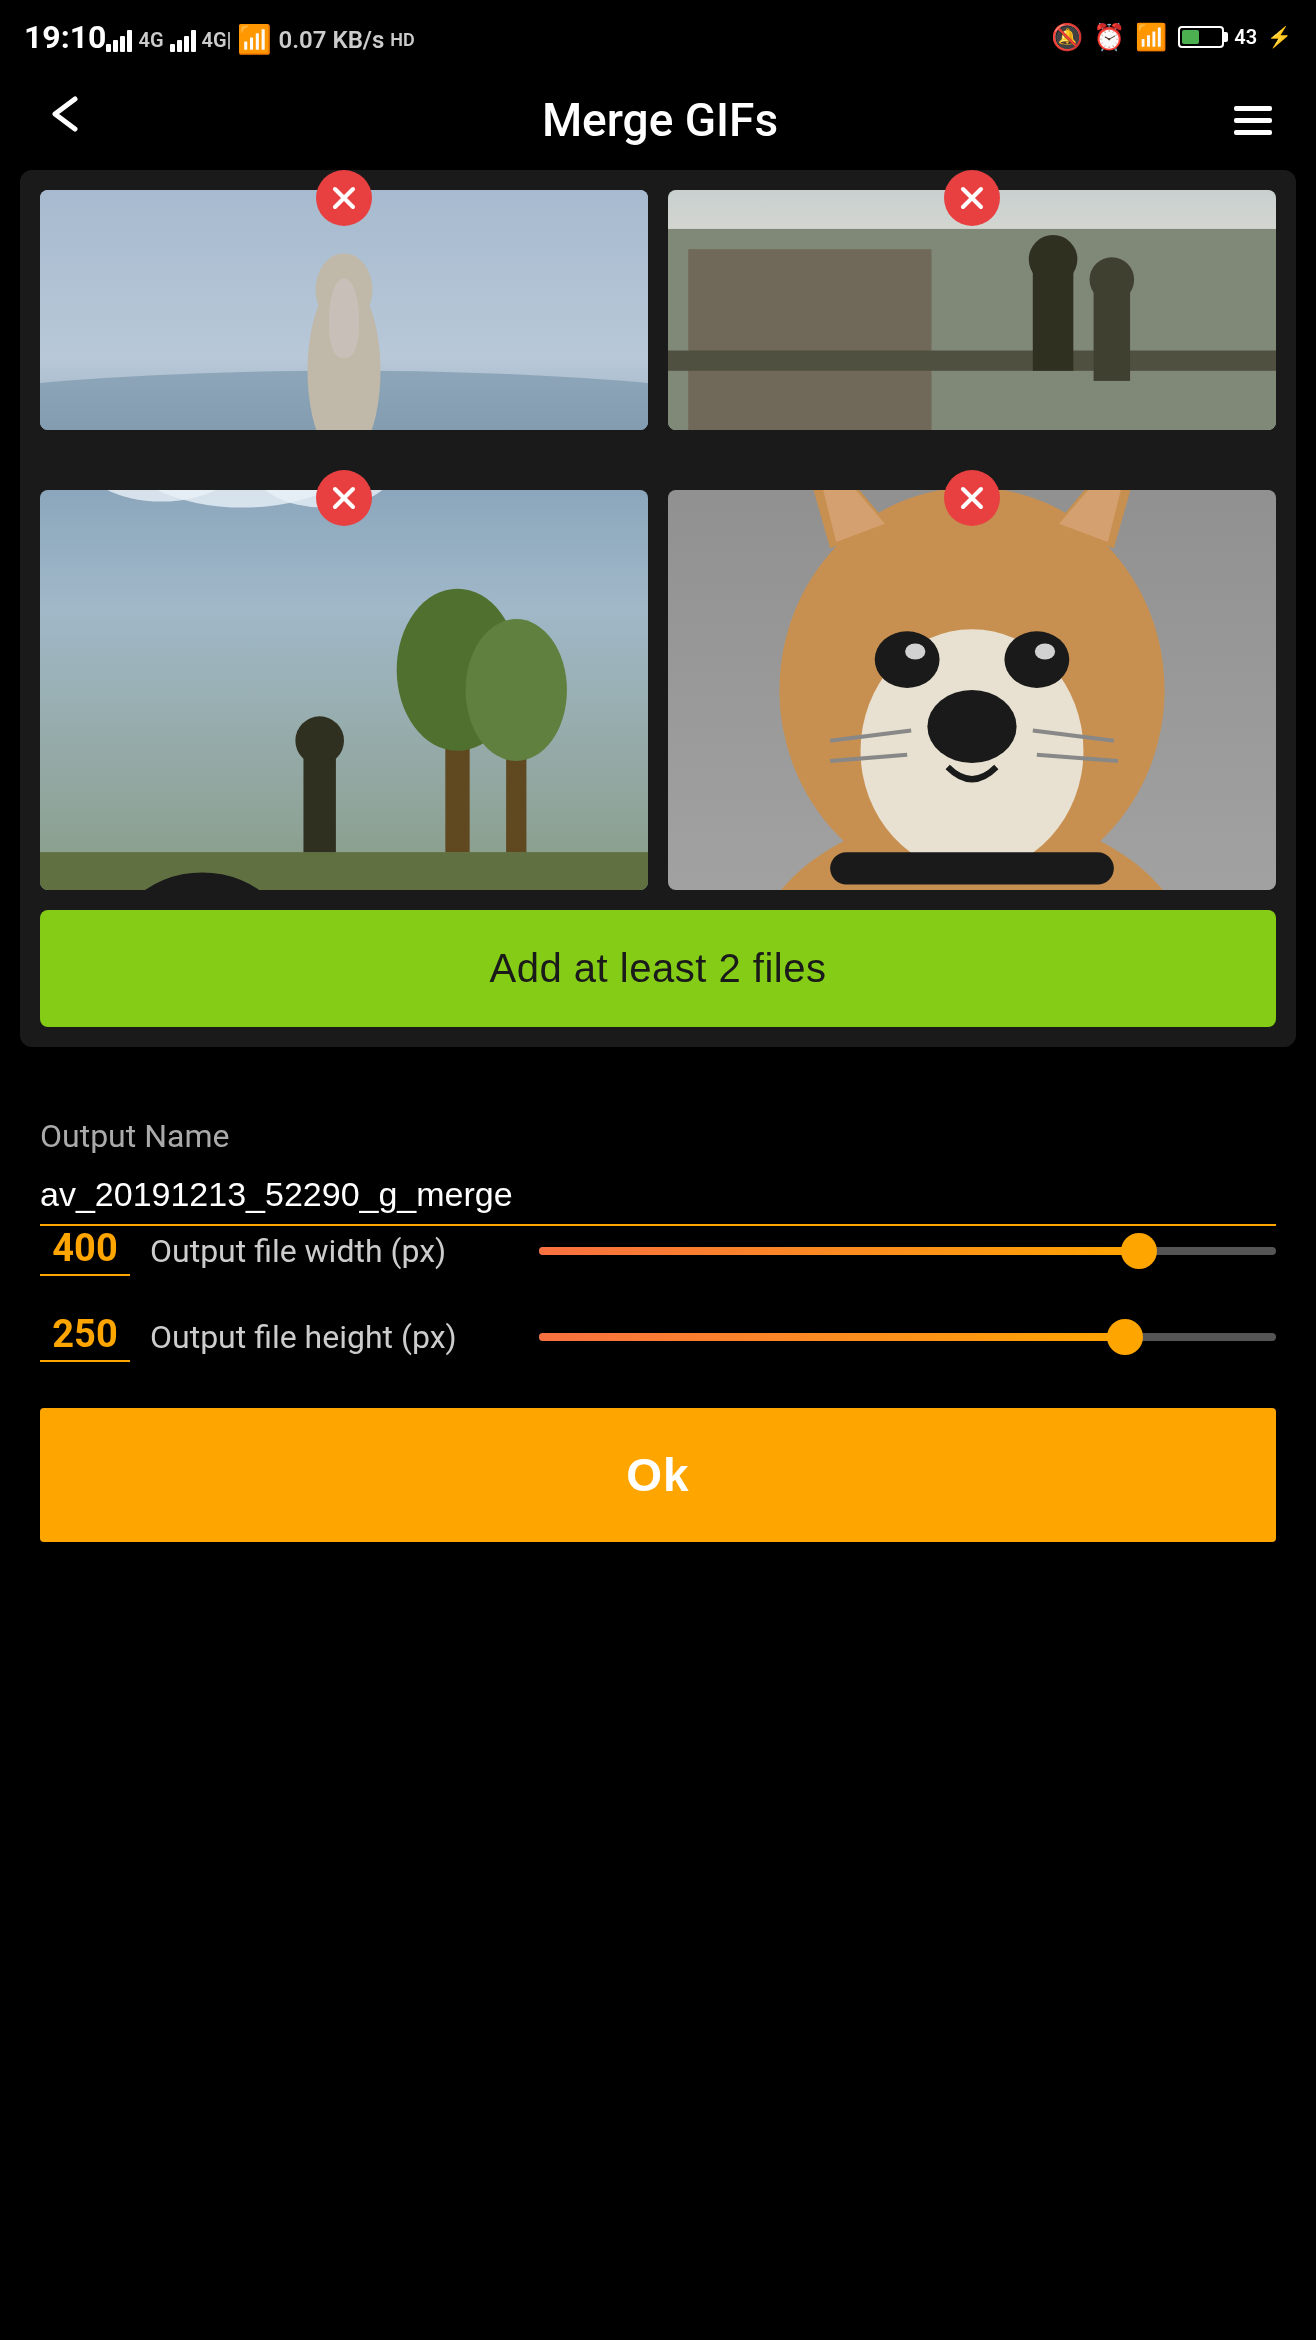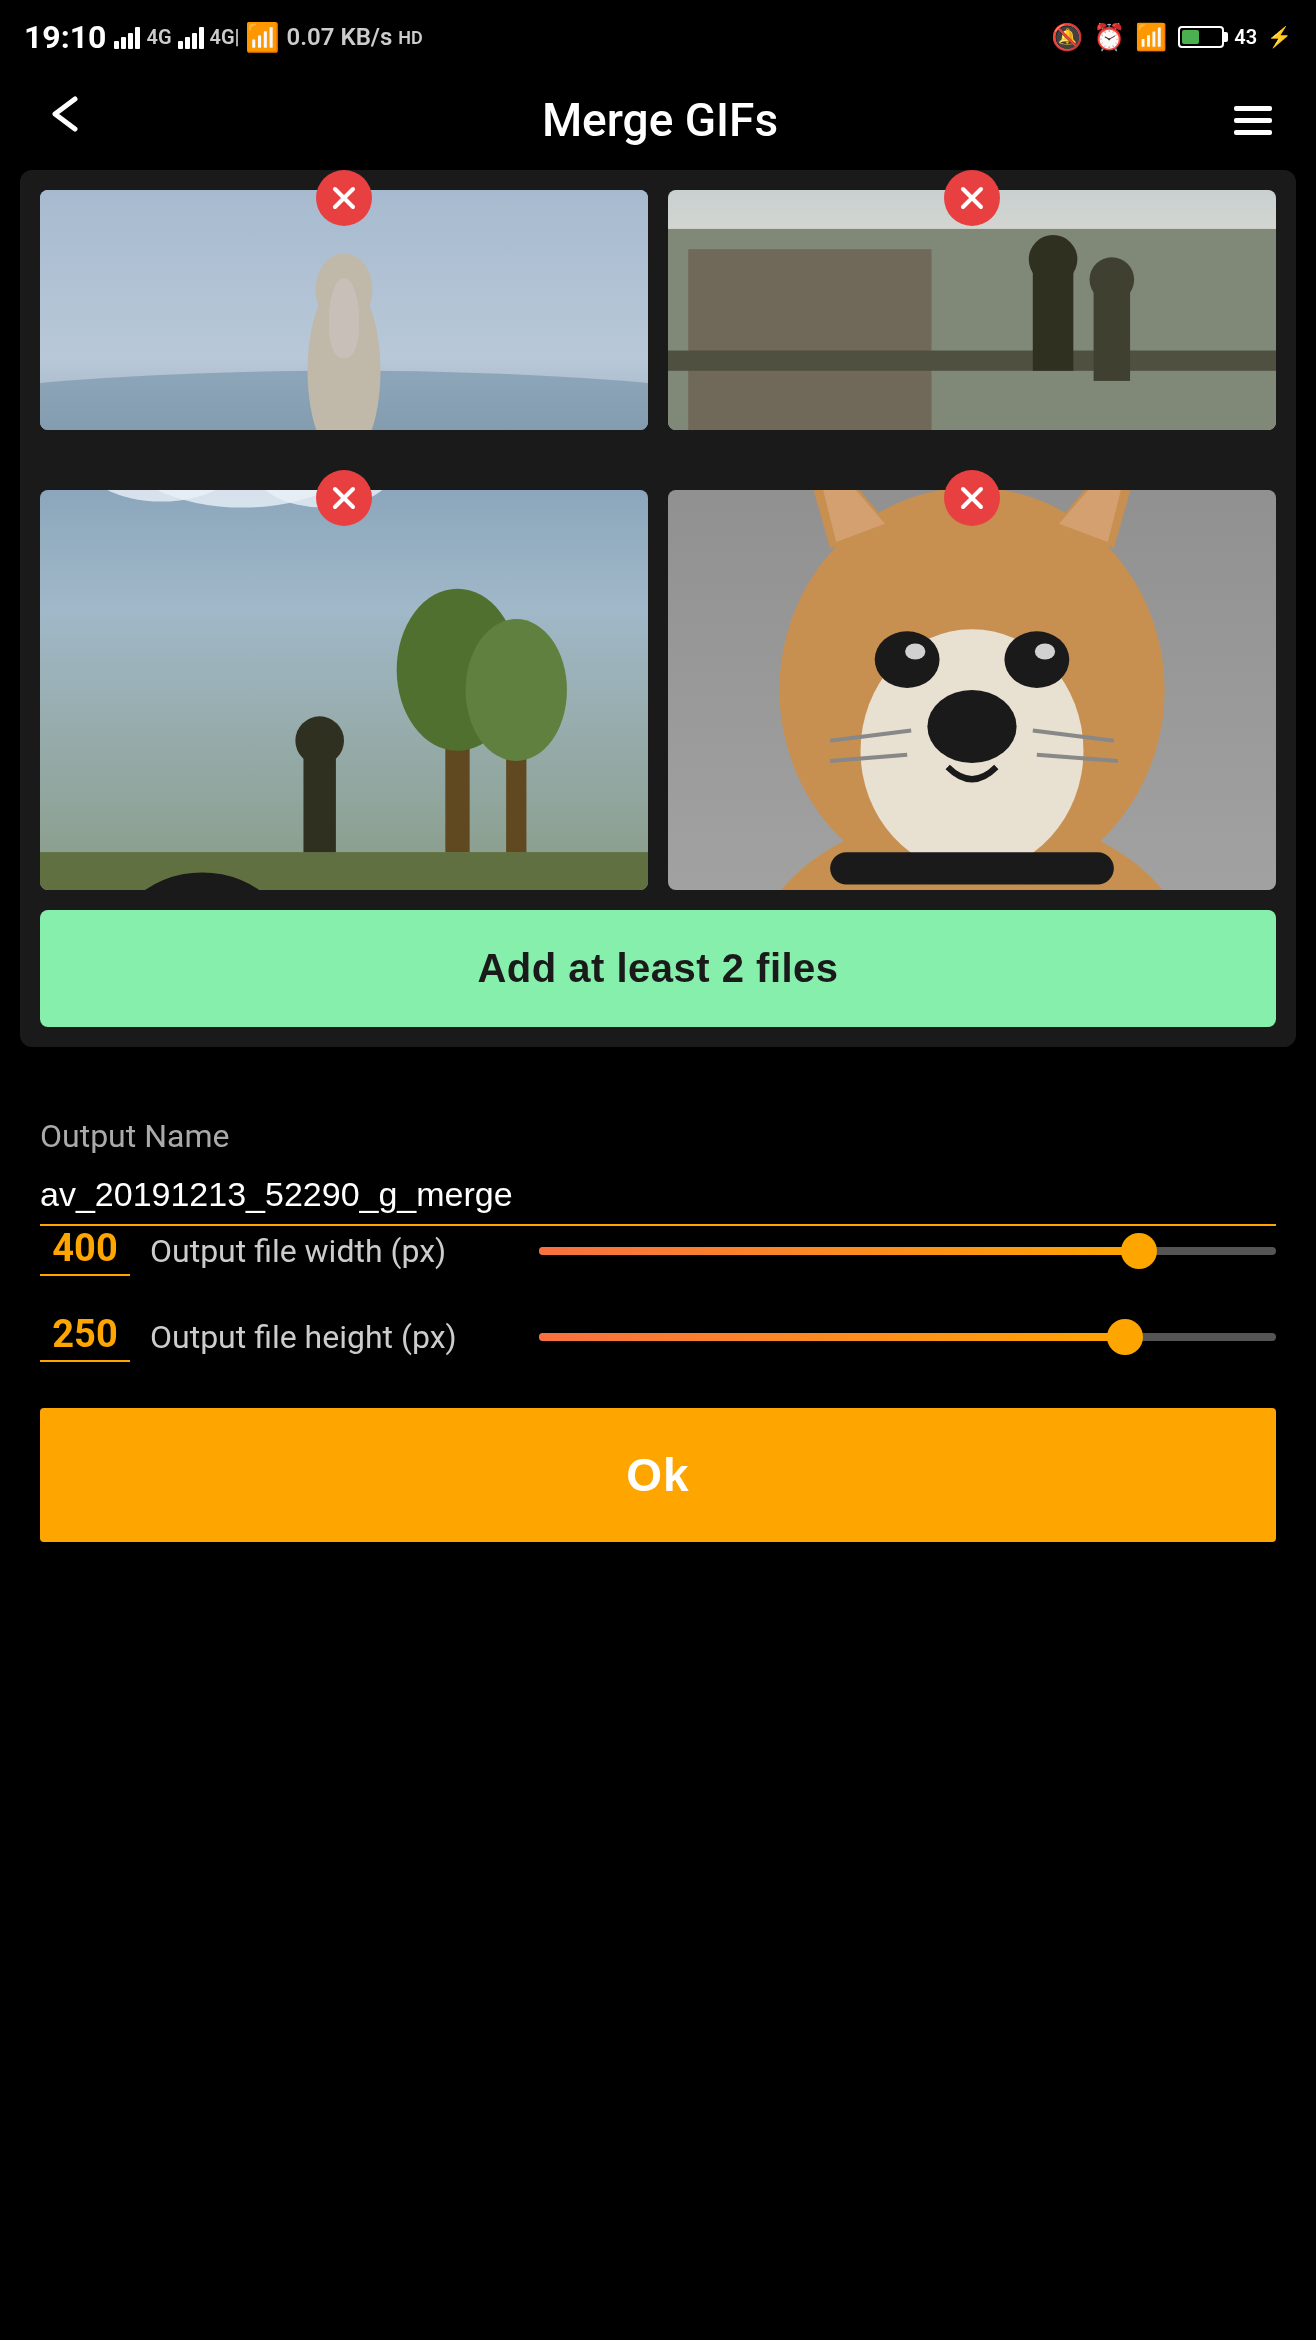--- a/index.html
+++ b/index.html
@@ -16,21 +16,21 @@
     
     .status-bar {
       display: flex;
       justify-content: space-between;
       align-items: center;
       padding: 12px 24px 8px 24px;
       font-size: 28px;
       font-weight: 600;
       height: 70px;
     }
-    .status-left { display: flex; align-items: center; gap: 8px; }
+    .status-left { display: flex; align-items: flex-end; }
     .status-right { display: flex; align-items: center; gap: 10px; }
     .status-time { font-size: 32px; font-weight: 700; }
     .signal-icons { display: flex; gap: 6px; align-items: center; }
     .bar-signal {
       display: flex; align-items: flex-end; gap: 2px; height: 24px;
     }
     .bar-signal span {
       background: #fff;
       width: 5px;
       border-radius: 1px;
@@ -184,28 +184,28 @@
     .gif-thumbnail-tall {
       width: 100%;
       height: 400px;
       border-radius: 8px;
       overflow: hidden;
       background: #333;
     }
 
     
     .add-files-btn {
-      background: #86efac;
+      background: #84cc16;
       color: #1a1a1a;
       border: none;
       border-radius: 8px;
       width: 100%;
       padding: 36px 20px;
       font-size: 40px;
-      font-weight: 700;
+      font-weight: 400;
       cursor: pointer;
       margin-top: 20px;
       letter-spacing: 0.5px;
     }
 
     
     .settings-area {
       padding: 30px 20px;
     }
 

